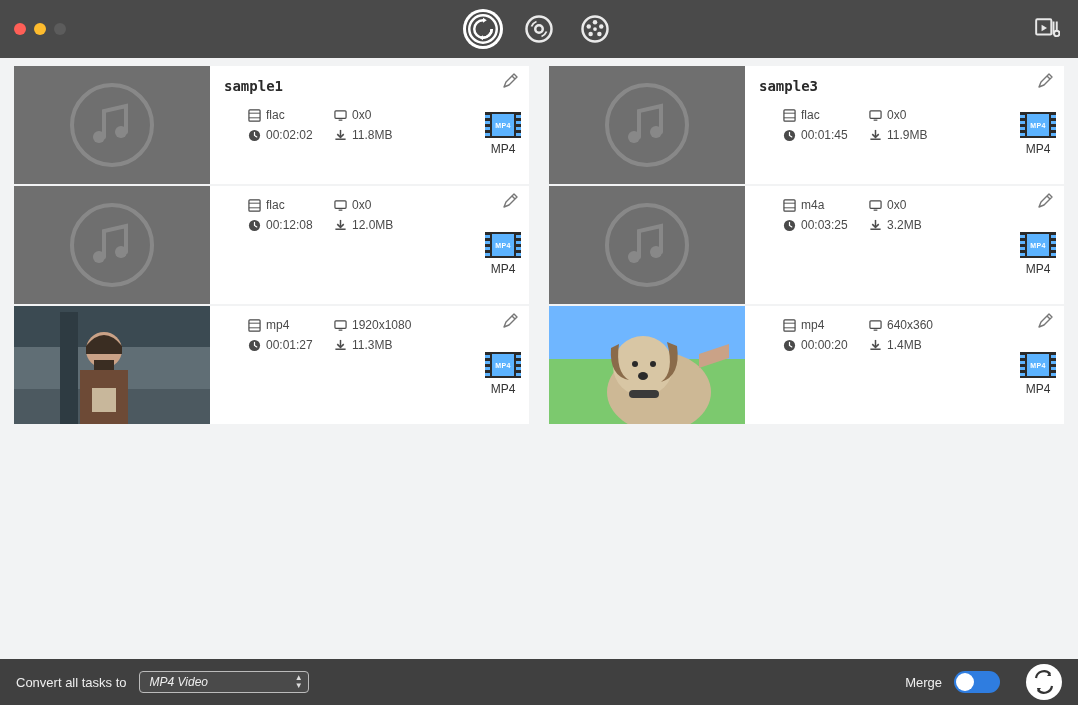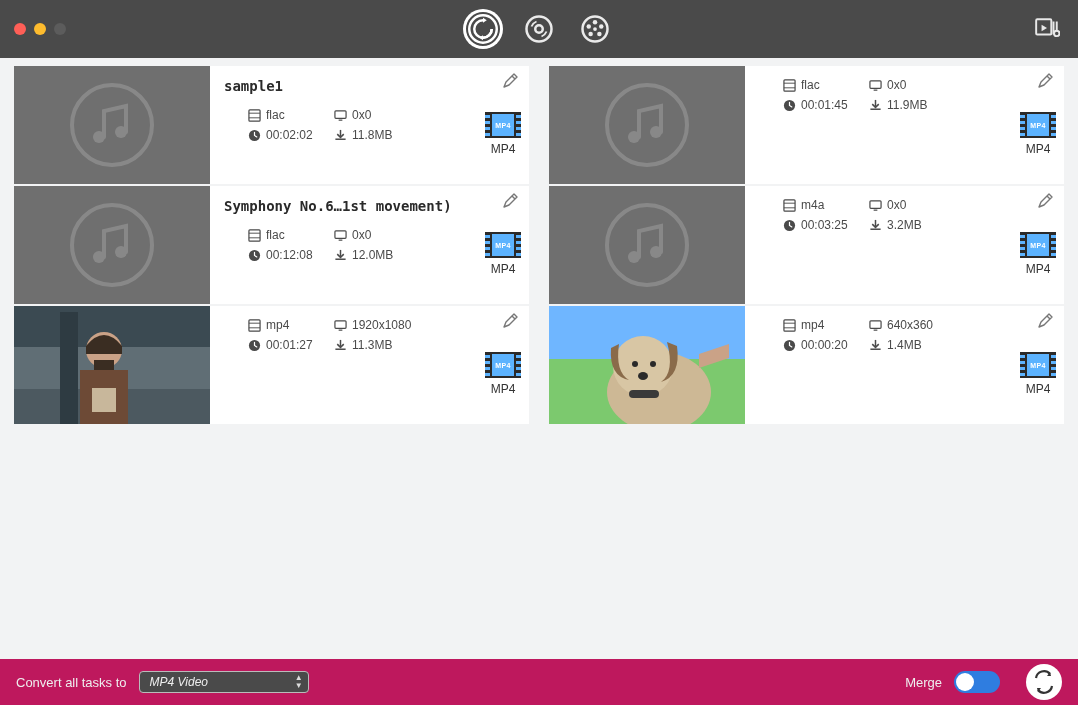--- a/index.html
+++ b/index.html
@@ -179,21 +179,21 @@
     background: linear-gradient(#6fb6ff 0 45%, #7cc96e 45% 100%);
   }
   .thumb.dog .dog-shape {
     position: absolute; left: 40px; bottom: 0;
     width: 140px; height: 110px;
   }
 
   
   .bottombar {
     height: 46px;
-    background: #be185d;
+    background: #404040;
     display: flex;
     align-items: center;
     padding: 0 16px;
     color: #eee;
     flex: 0 0 auto;
     gap: 12px;
   }
   .bottombar .label { font-size: 13px; }
   .select-wrap {
     position: relative;
@@ -389,20 +389,21 @@
     </div>
   </div>
 
   <div class="card">
     <div class="thumb">
         <svg class="music-icon" viewBox="0 0 88 88">
           <use href="#icon-music-big"></use>
         </svg>
       </div>
     <div class="info">
+      <div class="title">sample3</div>
       <div class="meta-grid">
         <div class="meta">
           <svg viewBox="0 0 14 14">
               <use href="#icon-film"></use>
             </svg>
           <span>flac</span>
         </div>
         <div class="meta">
           <svg viewBox="0 0 14 14">
               <use href="#icon-monitor"></use>
@@ -436,21 +437,20 @@
     </div>
   </div>
 
   <div class="card">
     <div class="thumb">
         <svg class="music-icon" viewBox="0 0 88 88">
           <use href="#icon-music-big"></use>
         </svg>
       </div>
     <div class="info">
-      <div class="title">Symphony No.6…1st movement)</div>
       <div class="meta-grid">
         <div class="meta">
           <svg viewBox="0 0 14 14">
               <use href="#icon-film"></use>
             </svg>
           <span>flac</span>
         </div>
         <div class="meta">
           <svg viewBox="0 0 14 14">
               <use href="#icon-monitor"></use>

